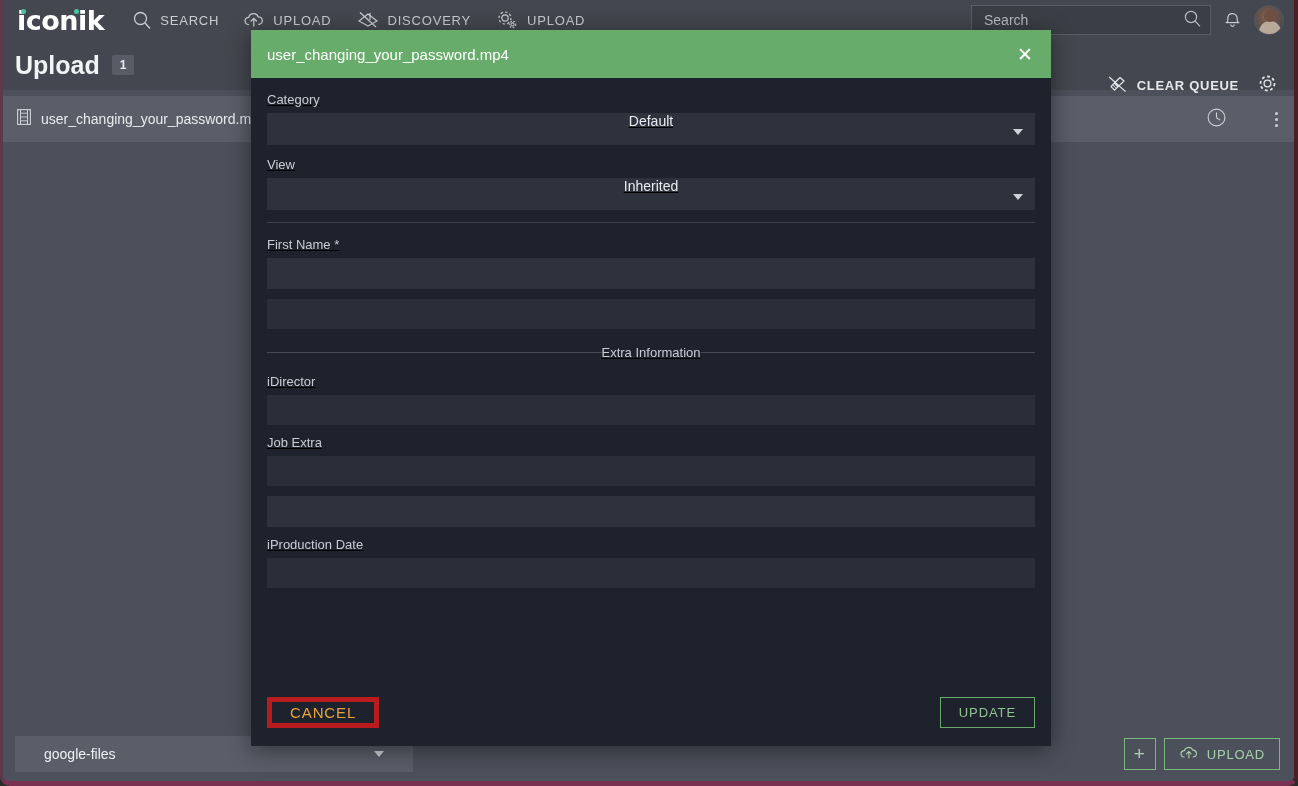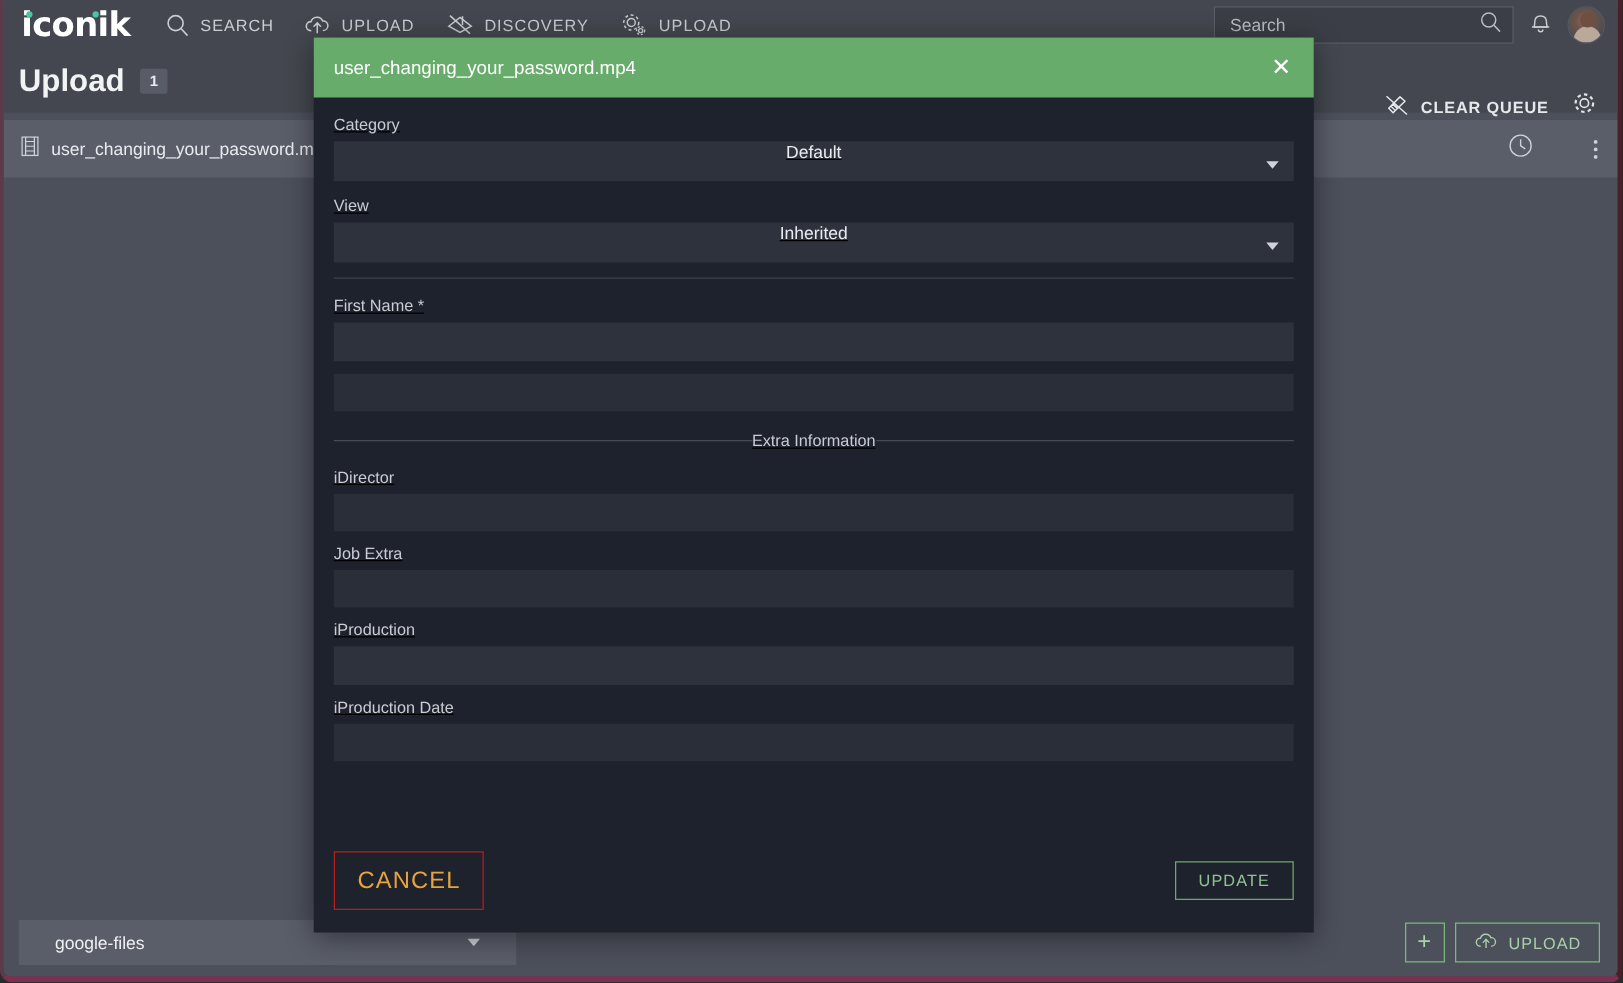--- a/index.html
+++ b/index.html
@@ -155,22 +155,22 @@
   .section-div {
     display: flex; align-items: center; margin: 16px 0 14px 0;
   }
   .section-div .line { flex: 1; height: 1px; background: #454b58; }
   .section-div .txt { color: #c9ccd3; font-size: 13px; white-space: nowrap; }
   .modal-foot {
     flex: 0 0 auto; padding: 12px 16px 18px 16px;
     display: flex; align-items: center;
   }
   .btn-cancel {
-    border: 1px solid #b91c1c; color: #e8a33d; background: transparent;
-    font-size: 19px; letter-spacing: 0.9px; height: 47px; padding: 0 18px;
+    border: 5px solid #b91c1c; color: #e8a33d; background: transparent;
+    font-size: 15px; letter-spacing: 0.9px; height: 31px; padding: 0 18px;
     cursor: pointer; font-family: "Liberation Sans", sans-serif;
   }
   .btn-update {
     margin-left: auto;
     border: 1px solid #6aab6d; color: #8fc492; background: transparent;
     font-size: 13px; letter-spacing: 0.9px; height: 31px; padding: 0 18px;
     cursor: pointer; font-family: "Liberation Sans", sans-serif;
   }
 </style>
 </head>
@@ -353,21 +353,20 @@
         <span class="txt">Extra Information</span>
         <span class="line"></span>
       </div>
 
       <div class="field-label">iDirector</div>
       <div class="input-ctl"></div>
 
       <div class="field-label">Job Extra</div>
       <div class="input-ctl"></div>
 
-      <div class="field-label">iProduction</div>
       <div class="input-ctl tall"></div>
 
       <div class="field-label">iProduction Date</div>
       <div class="input-ctl"></div>
     </div>
 
     <div class="modal-foot">
       <button class="btn-cancel">CANCEL</button>
       <button class="btn-update">UPDATE</button>
     </div>

